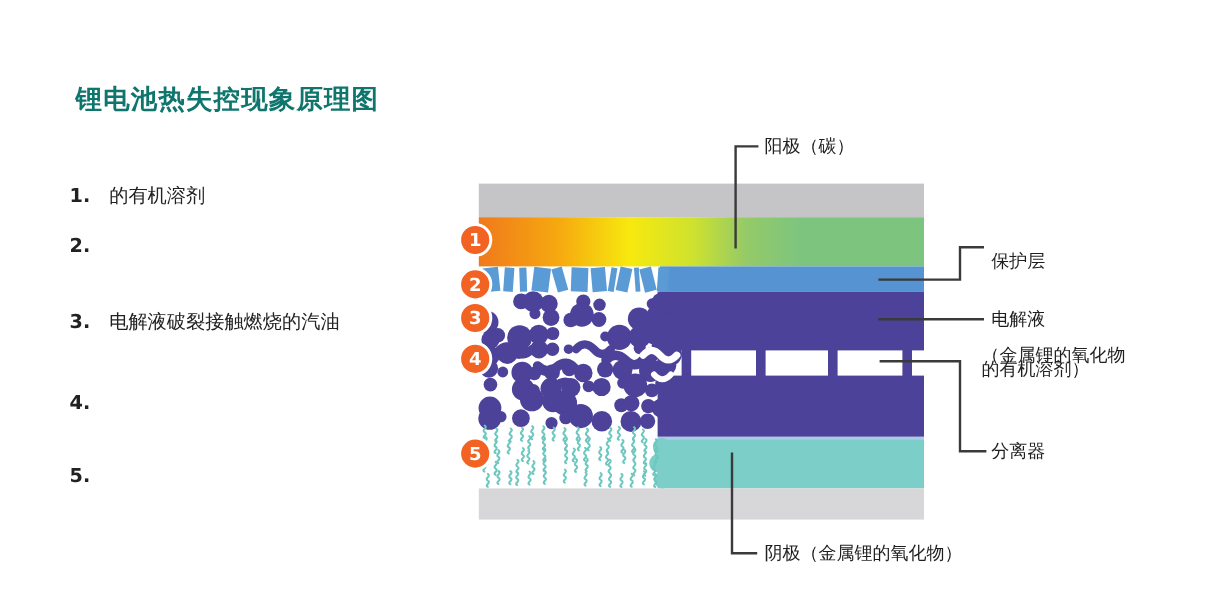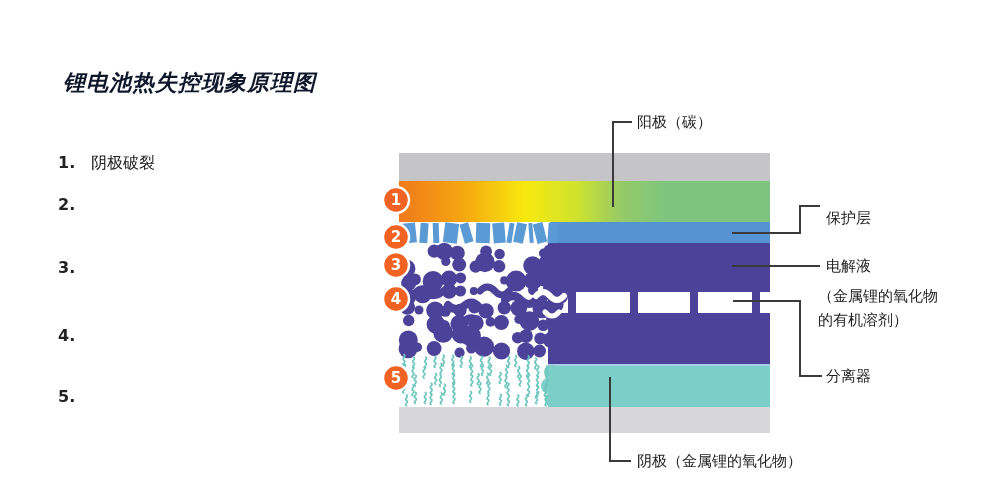--- a/index.html
+++ b/index.html
@@ -4,48 +4,49 @@
 <style>
   html,body{margin:0;padding:0;}
   body{
     width:1004px;height:497px;position:relative;overflow:hidden;
     background:#ffffff;
     font-family:"DejaVu Sans","Liberation Sans",sans-serif;
     color:#1f1f1f;
   }
   #page-title{
     position:absolute;left:63px;top:68px;
-    font-size:22px;font-weight:700;letter-spacing:1px;color:#0f172a;
-    margin:0;white-space:nowrap;font-style:italic;
+    font-size:22px;font-weight:700;letter-spacing:1px;color:#0f766e;
+    margin:0;white-space:nowrap;
   }
   .step{
     position:absolute;left:58px;display:flex;align-items:flex-start;
     font-size:16px;line-height:20px;white-space:nowrap;color:#222;
   }
   .step .num{font-weight:700;width:33px;flex:0 0 33px;}
   .lbl{
     position:absolute;font-size:15px;line-height:19px;white-space:nowrap;
     transform:translateY(-50%);color:#1f1f1f;
   }
   svg{position:absolute;left:0;top:0;}
 </style>
 </head>
 <body>
 
 <h1 id="page-title">锂电池热失控现象原理图</h1>
 
 <div class="step" style="top:153px">
   <span class="num">1.</span>
-  <span>阴极破裂</span>
+  <span>的有机溶剂</span>
 </div>
 <div class="step" style="top:195px">
   <span class="num">2.</span>
 </div>
 <div class="step" style="top:258px">
   <span class="num">3.</span>
+  <span>电解液破裂接触燃烧的汽油</span>
 </div>
 <div class="step" style="top:326px">
   <span class="num">4.</span>
 </div>
 <div class="step" style="top:387px">
   <span class="num">5.</span>
 </div>
 
 <svg id="layers-svg" width="1004" height="497" viewBox="0 0 1004 497">
   <defs>
@@ -284,15 +285,15 @@
       <circle cx="396" cy="378" r="13" stroke="#ffffff" stroke-width="2.5" fill="#f26222"></circle>
       <text x="396" y="383.3">5</text>
     </g>
   </g>
 </svg>
 
 <div class="lbl" style="left:637px;top:122px">阳极（碳）</div>
 <div class="lbl" style="left:826px;top:218px">保护层</div>
 <div class="lbl" style="left:826px;top:266px">电解液</div>
 <div class="lbl" style="left:818px;top:296px">（金属锂的氧化物</div>
-<div class="lbl" style="left:818px;top:320px">的有机溶剂）</div>
+<div class="lbl" style="left:818px;top:308px">的有机溶剂）</div>
 <div class="lbl" style="left:826px;top:376px">分离器</div>
 <div class="lbl" style="left:637px;top:461px">阴极（金属锂的氧化物）</div>
 
 </body></html>

